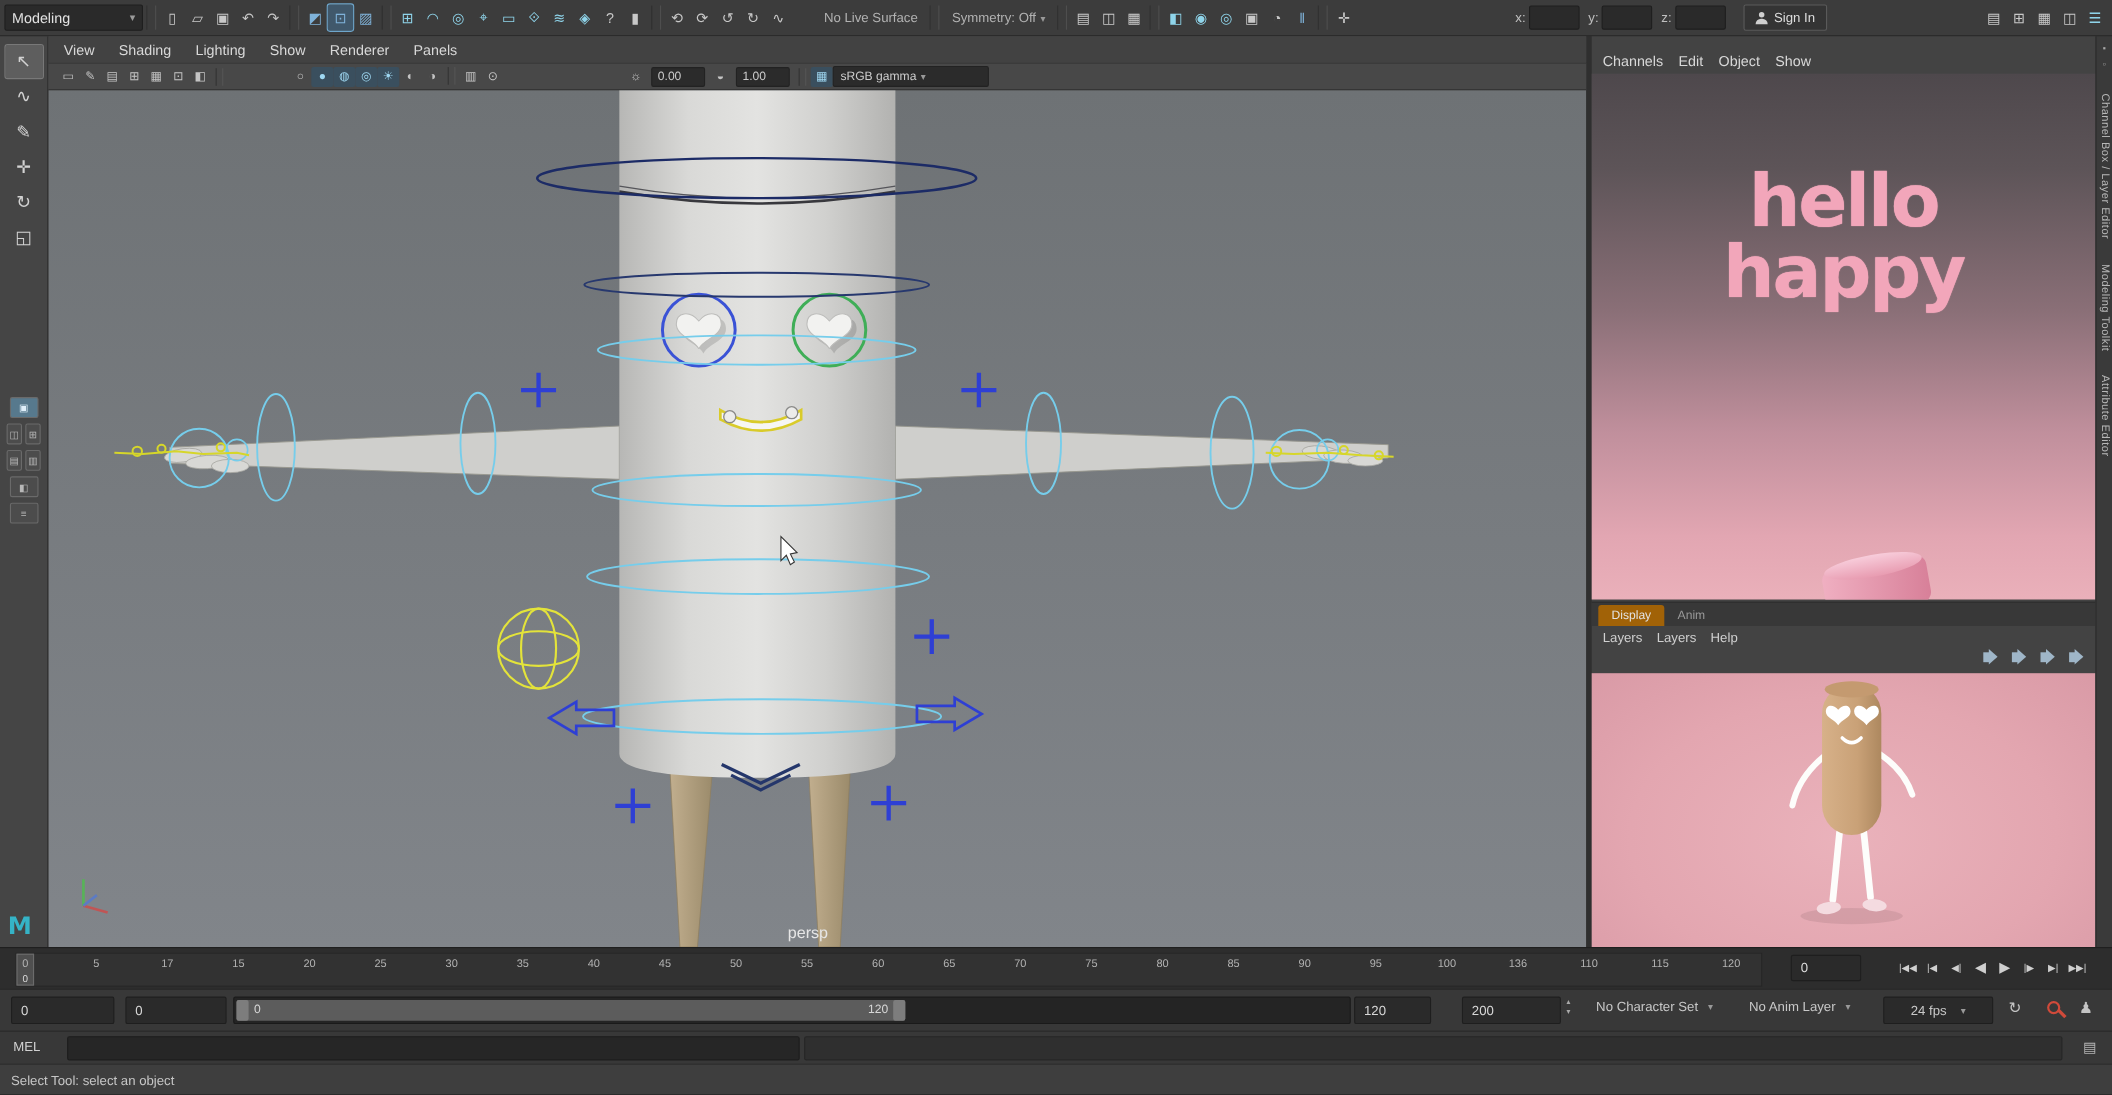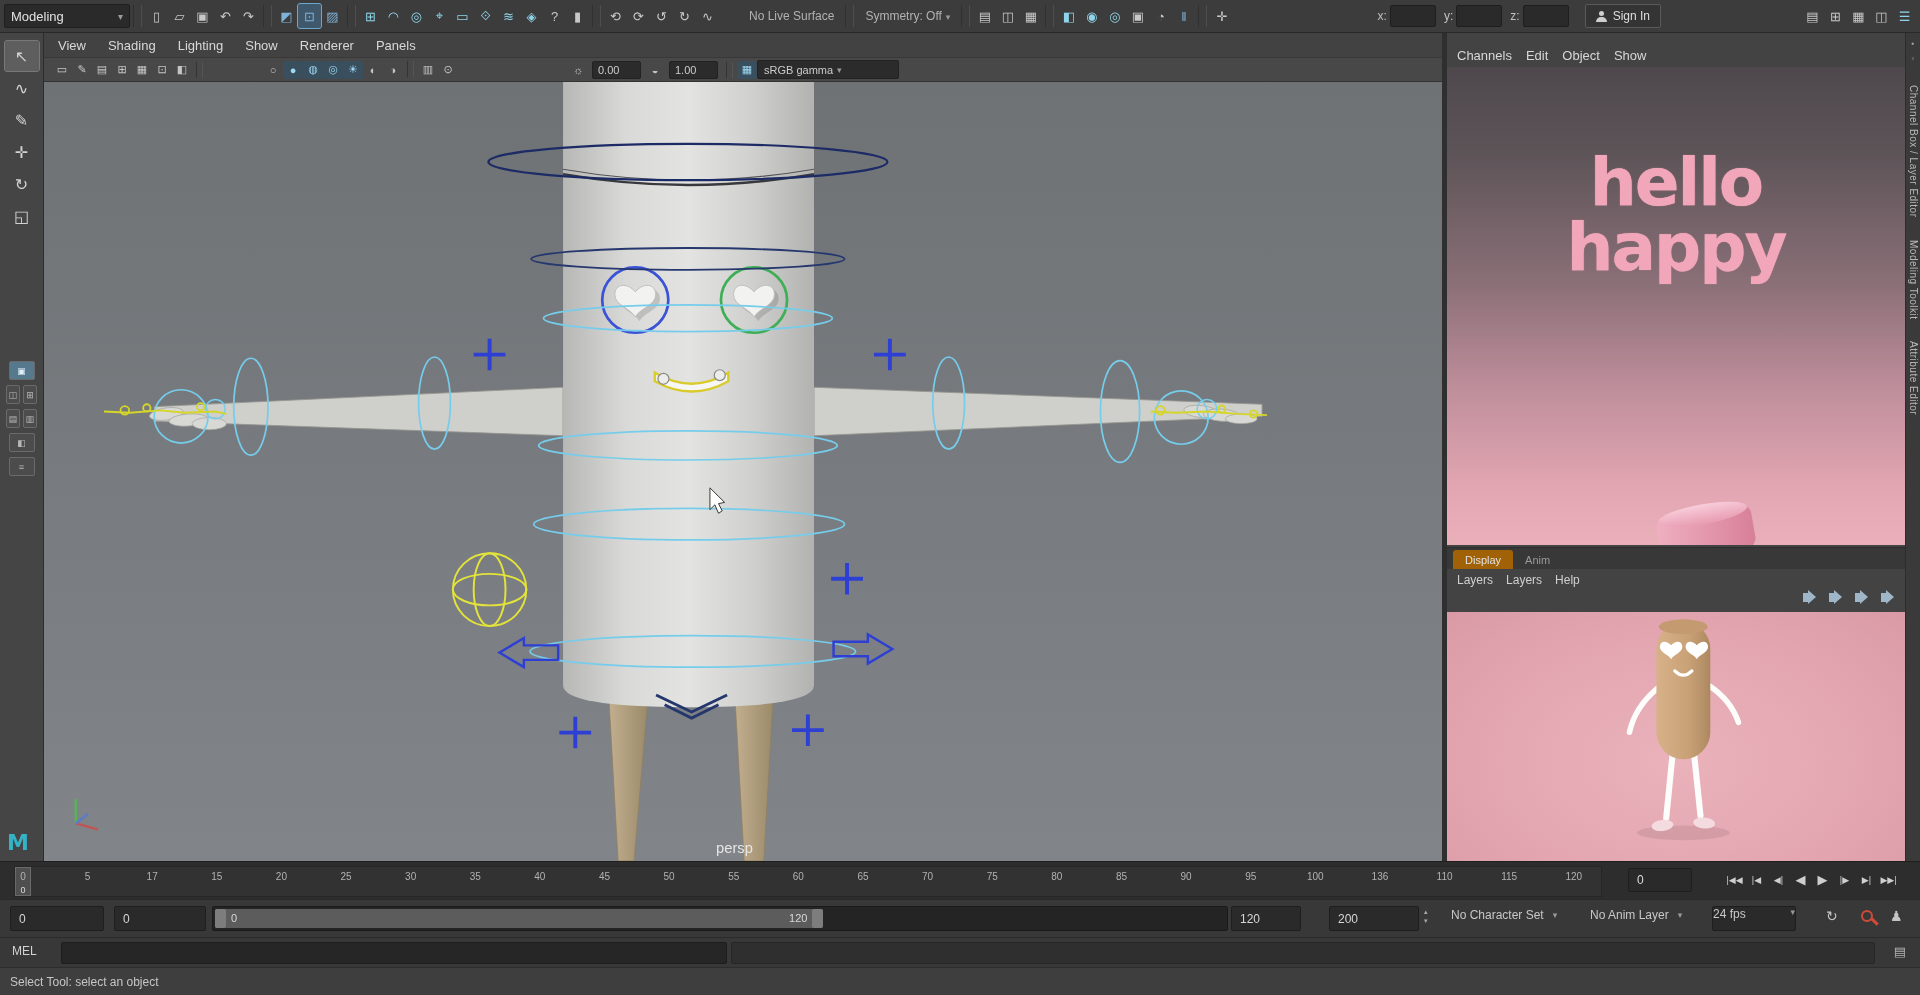--- a/index.html
+++ b/index.html
@@ -97,22 +97,22 @@
   .rfield{position:absolute;top:6px;height:25px;background:#2a2a2a;border:1px solid #1e1e1e;border-radius:2px;
           color:#d6d6d6;font-size:12px;display:flex;align-items:center;padding-left:8px;box-sizing:border-box;}
   #range-slider{position:absolute;left:212px;top:6px;width:1016px;height:25px;background:#242424;border:1px solid #1a1a1a;border-radius:2px;box-sizing:border-box;}
   #range-inner{position:absolute;left:2px;top:2px;bottom:2px;width:60%;background:#5c5c5c;border-radius:2px;}
   #range-inner .hleft,#range-inner .hright{position:absolute;top:0;bottom:0;width:11px;background:#7d7d7d;border-radius:2px;}
   #range-inner .hleft{left:0;}
   #range-inner .hright{right:0;}
   #range-inner .lab-start{position:absolute;left:16px;top:3px;font-size:11px;color:#d8d8d8;}
   #range-inner .lab-end{position:absolute;right:16px;top:3px;font-size:11px;color:#d8d8d8;}
   .rdd{position:absolute;top:8px;font-size:12px;color:#c8c8c8;display:flex;align-items:center;gap:5px;white-space:nowrap;}
-  #fps-dd{position:absolute;left:1712px;top:6px;width:84px;height:25px;background:#2a2a2a;border:1px solid #1e1e1e;border-radius:2px;
-          color:#c8c8c8;font-size:12px;display:flex;align-items:flex-start;padding:0 0;justify-content:space-between;box-sizing:border-box;}
+  #fps-dd{position:absolute;left:1712px;top:6px;width:100px;height:25px;background:#2a2a2a;border:1px solid #1e1e1e;border-radius:2px;
+          color:#c8c8c8;font-size:12px;display:flex;align-items:center;padding:0 24px;justify-content:space-between;box-sizing:border-box;}
   .spinner{position:absolute;left:1424px;top:7px;display:flex;flex-direction:column;font-size:7px;color:#aaa;line-height:1.3;}
   .icnbtn{position:absolute;top:8px;font-size:14px;color:#c4c4c4;}
   .autokey{position:absolute;left:1860px;top:9px;width:20px;height:20px;}
   .autokey::before{content:'';position:absolute;left:1px;top:1px;width:8px;height:8px;border:2.5px solid #d04a3a;border-radius:50%;}
   .autokey::after{content:'';position:absolute;left:10px;top:11px;width:9px;height:3px;background:#d04a3a;transform:rotate(45deg);}
   
   #command-row{position:absolute;left:0;top:937px;width:1920px;height:30px;background:#383838;border-top:1px solid #2a2a2a;box-sizing:border-box;}
   #mel-label{position:absolute;left:12px;top:6px;font-size:12px;color:#d2d2d2;}
   #mel-input{position:absolute;left:61px;top:4px;width:664px;height:20px;background:#262626;border:1px solid #1d1d1d;border-radius:2px;}
   #mel-output{position:absolute;left:731px;top:4px;width:1142px;height:20px;background:#2f2f2f;border:1px solid #262626;border-radius:2px;}

